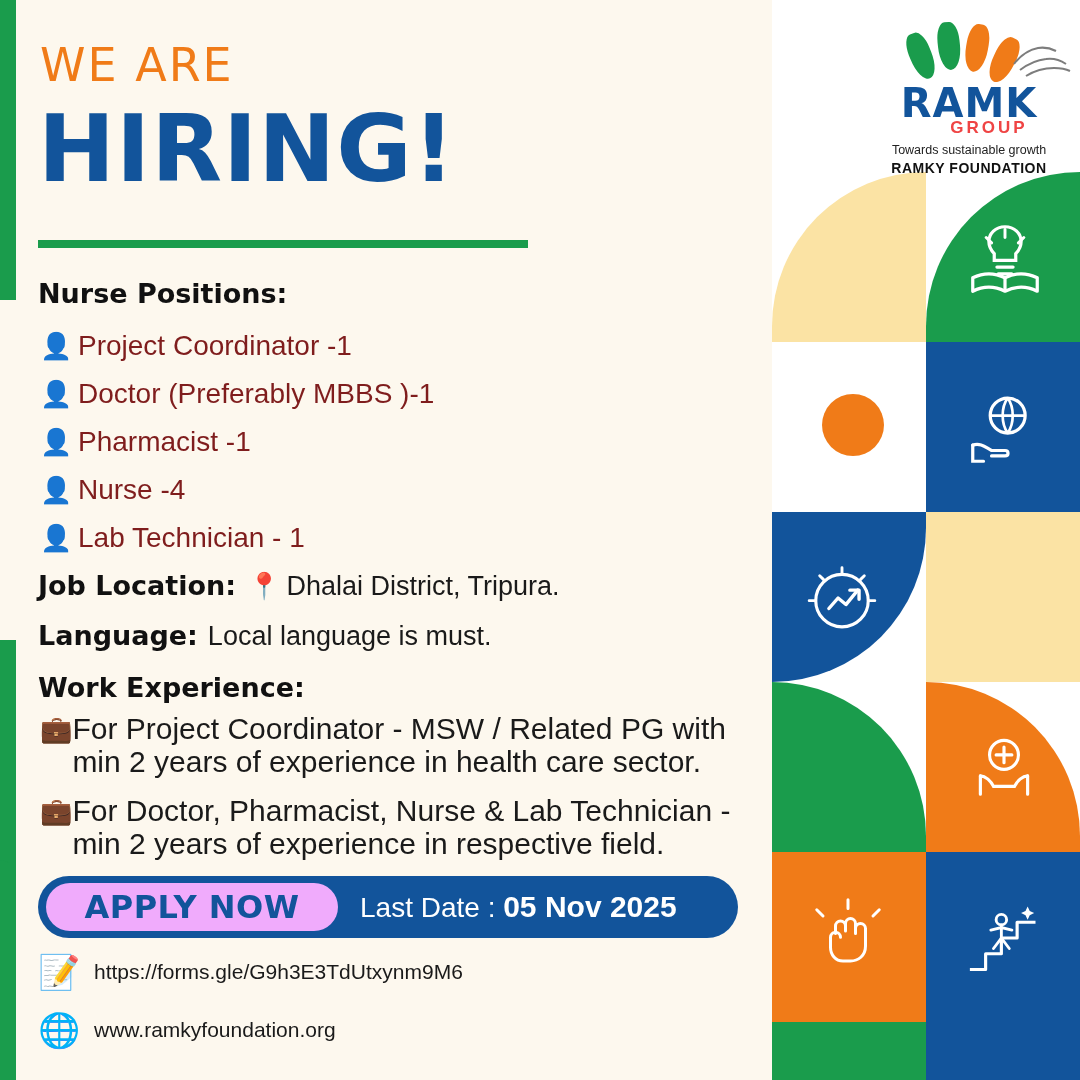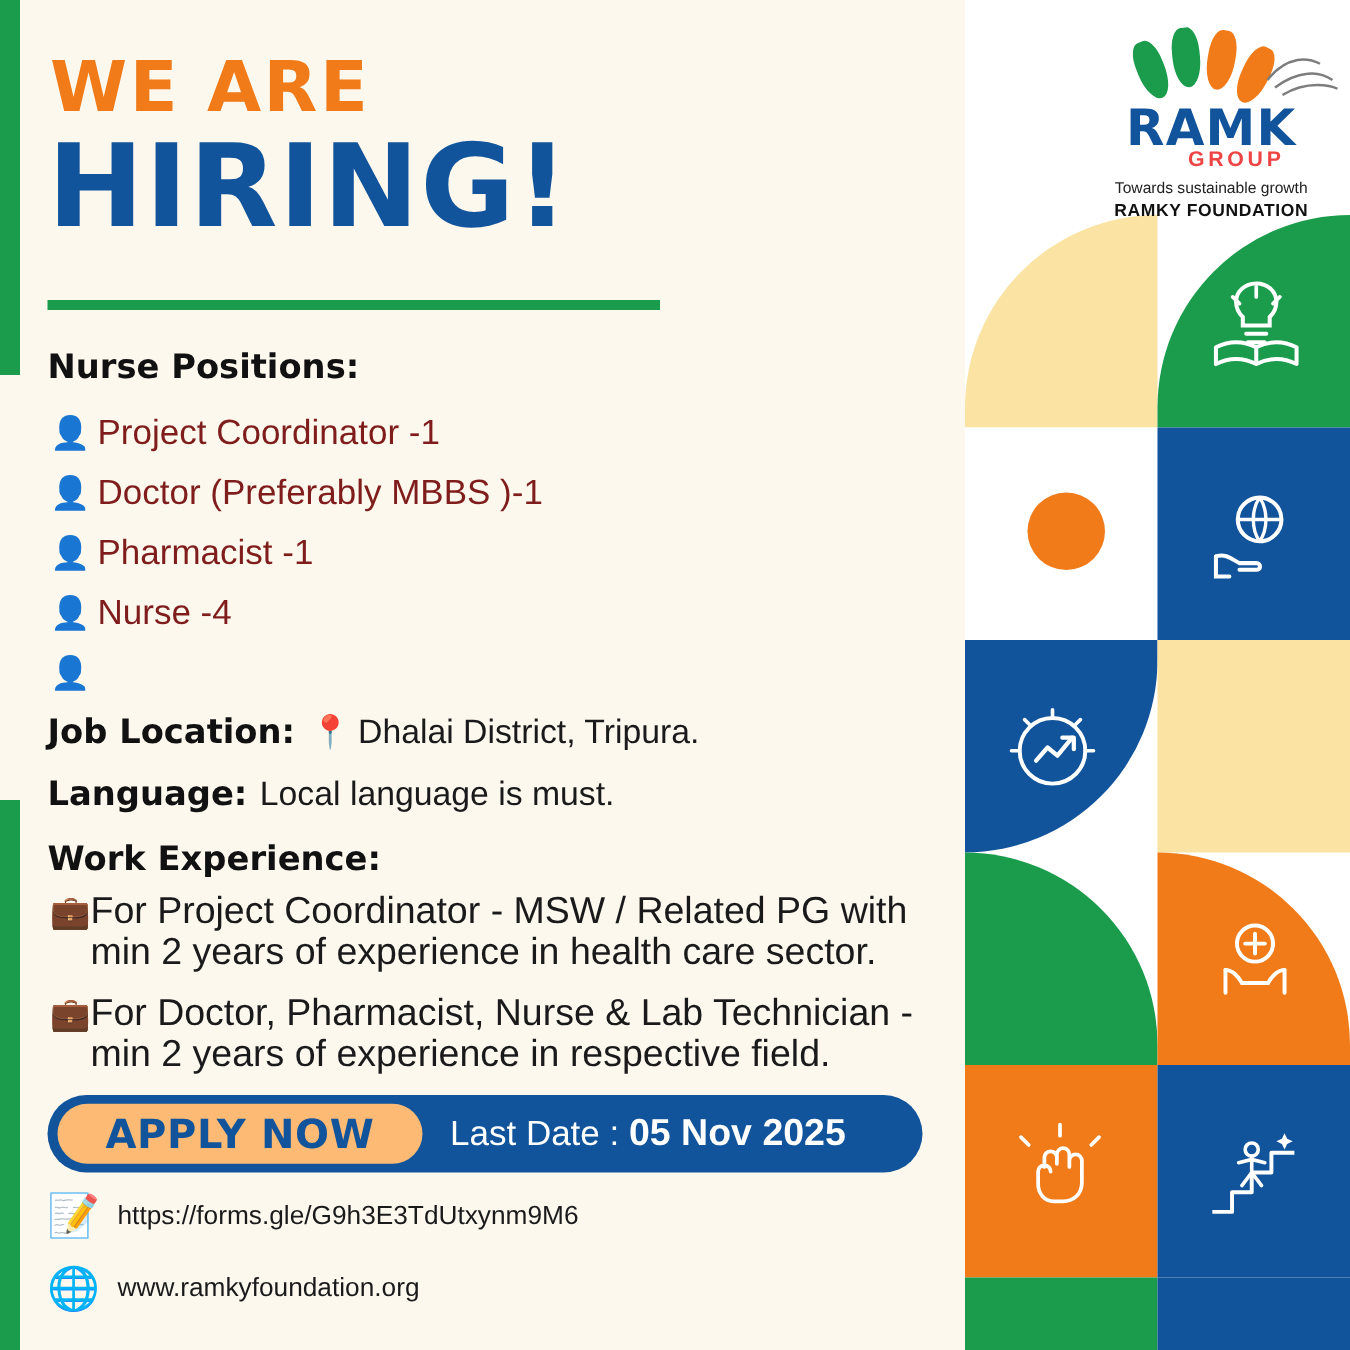--- a/index.html
+++ b/index.html
@@ -38,21 +38,21 @@
   
   .mosaic {
     position: absolute; left: 772px; top: 0; width: 308px; height: 1080px;
     background: #ffffff;
   }
   .tile { position: absolute; overflow: hidden; }
 
   
   .we-are {
     position: absolute; left: 40px; top: 38px;
-    font-size: 56px; font-weight: bold; letter-spacing: 2px;
+    font-size: 46px; font-weight: normal; letter-spacing: 2px;
     color: #f07b18;
     font-family: "DejaVu Sans", sans-serif;
   }
   .hiring {
     position: absolute; left: 38px; top: 96px;
     font-size: 92px; font-weight: bold; letter-spacing: 1px;
     color: #12549b;
     font-family: "DejaVu Sans", sans-serif;
   }
   .rule {
@@ -107,21 +107,21 @@
   .exp-text { font-size: 30px; line-height: 33px; color: #1a1a1a; }
 
   
   .apply-bar {
     position: absolute; left: 38px; top: 876px; width: 700px; height: 62px;
     background: #12549b; border-radius: 31px;
     display: flex; align-items: center;
   }
   .apply-btn {
     margin-left: 8px; height: 48px; min-width: 292px;
-    background: #fdba74; border-radius: 24px;
+    background: #f0abfc; border-radius: 24px;
     display: flex; align-items: center; justify-content: center;
     color: #12549b; font-size: 32px; font-weight: bold; letter-spacing: .5px;
     font-family: "DejaVu Sans", sans-serif;
   }
   .last-date {
     color: #ffffff; font-size: 28px; margin-left: 22px;
   }
   .last-date b { font-size: 30px; }
 
   
@@ -242,20 +242,21 @@
     <div class="pos-row">
       <span class="pos-icon">👤</span>
       <span class="pos-label">Pharmacist -1</span>
     </div>
     <div class="pos-row">
       <span class="pos-icon">👤</span>
       <span class="pos-label">Nurse -4</span>
     </div>
     <div class="pos-row">
       <span class="pos-icon">👤</span>
+      <span class="pos-label">Lab Technician - 1</span>
     </div>
   </div>
 
   <div class="meta-row" style="top:620px;">
     <span class="meta-label">Language:</span>
     <span class="meta-value">Local language is must.</span>
   </div>
 
   <div class="meta-row" style="top:570px;">
     <span class="meta-label">Job Location:</span>

